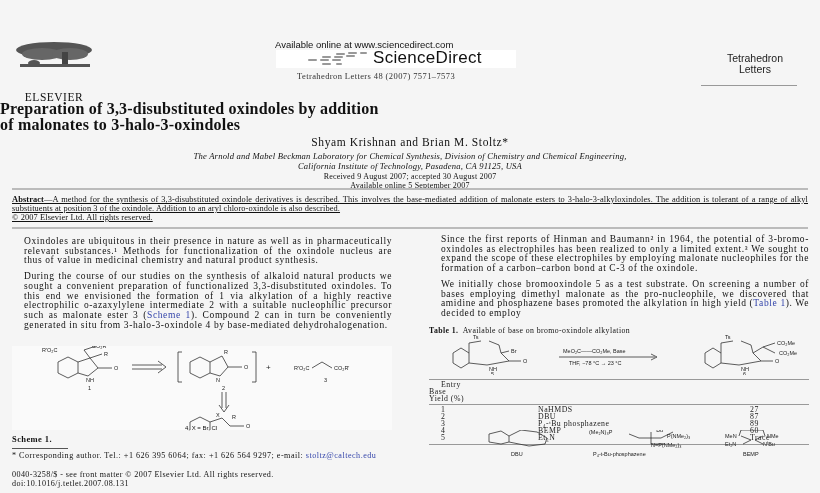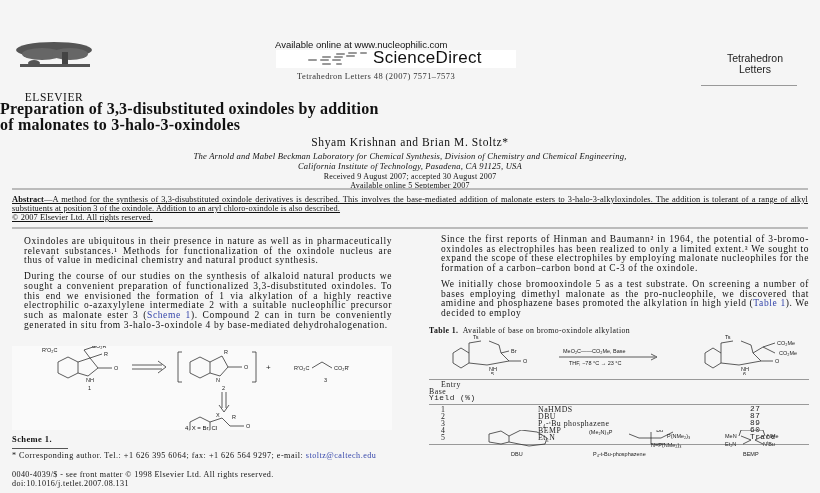--- a/index.html
+++ b/index.html
@@ -45,41 +45,41 @@
   .footnote { left:12px; top:451px; width:384px; font-size:8.1px; line-height:9px; letter-spacing:0.5px; }
   .issn { left:12px; top:470px; width:384px; font-size:8.1px; line-height:9px; letter-spacing:0.4px; }
 
   .table-caption { left:429px; top:326px; font-size:7.8px; letter-spacing:0.4px; }
   .table-caption b { font-weight:bold; }
   .reaction { left:429px; top:335px; width:380px; height:40px; }
   .tbl { left:429px; top:379px; width:380px; border-top:1px solid #999; border-bottom:1px solid #999; font-size:7.8px; line-height:7.2px; letter-spacing:0.5px; color:#222; }
   .tbl-row { display:flex; }
   .tbl-c1 { width:109px; padding-left:12px; box-sizing:border-box; }
   .tbl-c2 { width:212px; }
-  .tbl-c3 { flex:1;font-family:Liberation Mono, monospace; }
+  .tbl-c3 { flex:1; }
   .tbl-head { border-bottom:1px solid #999; padding:1px 0 1px 0;flex-direction:column; }
   .tbl-body { padding:1px 0 2px 0; }
   .struct-row { left:429px; top:430px; width:380px; height:32px; }
 </style>
 </head>
 <body>
 
 <div class="abs elsevier-logo">
   <svg class="elsevier-tree" viewBox="0 0 84 28">
     <ellipse cx="42" cy="10" rx="38" ry="8" fill="#555"></ellipse>
     <ellipse cx="30" cy="14" rx="20" ry="6" fill="#666"></ellipse>
     <ellipse cx="58" cy="14" rx="18" ry="6" fill="#666"></ellipse>
     <rect x="50" y="12" width="6" height="14" fill="#444"></rect>
     <rect x="8" y="24" width="70" height="3" fill="#555"></rect>
     <ellipse cx="22" cy="23" rx="6" ry="3" fill="#555"></ellipse>
   </svg>
   <div class="elsevier-word">ELSEVIER</div>
 </div>
 
-<div class="abs sd-avail">Available online at www.nucleophilic.com</div>
+<div class="abs sd-avail">Available online at www.sciencedirect.com</div>
 <div class="abs sd-logo">
   <svg class="sd-dots" viewBox="0 0 75 14">
     <g fill="#999">
       <rect x="42" y="1" width="9" height="2" rx="1"></rect>
         <rect x="54" y="0" width="9" height="2" rx="1"></rect>
         <rect x="66" y="0" width="7" height="2" rx="1"></rect>
       <rect x="28" y="4" width="9" height="2" rx="1"></rect>
         <rect x="40" y="4" width="9" height="2" rx="1"></rect>
         <rect x="52" y="3" width="9" height="2" rx="1"></rect>
       <rect x="14" y="7" width="9" height="2" rx="1"></rect>
@@ -184,21 +184,21 @@
     <text class="chem" x="220" y="73">R</text>
     <text class="chem" x="234" y="82">O</text>
   </svg>
 </div>
 <div class="abs chem" style="left:185px; top:425px; font-size:6px;">4, X = Br, Cl</div>
 <div class="abs scheme-label">Scheme 1.</div>
 
 <div class="abs fn-rule"></div>
 <div class="abs footnote"><span>* Corresponding author. Tel.: +1 626 395 6064; fax: +1 626 564 9297; e-mail:</span> <span class="link">stoltz@caltech.edu</span></div>
 <div class="abs issn">
-  <div>0040-4039/$ - see front matter © 1998 Elsevier Ltd. All rights reserved.</div>
+  <div>0040-3258/$ - see front matter © 2007 Elsevier Ltd. All rights reserved.</div>
   <div>doi:10.1016/j.tetlet.2007.08.131</div>
 </div>
 
 <div class="abs col right-col">
   <p>Since the first reports of Hinman and Baumann² in 1964, the potential of 3-bromo-oxindoles as electrophiles has been realized to only a limited extent.³ We sought to expand the scope of these electrophiles by employing malonate nucleophiles for the formation of a carbon–carbon bond at C-3 of the oxindole.</p>
   <p><span>We initially chose bromooxindole 5 as a test substrate. On screening a number of bases employing dimethyl malonate as the pro-nucleophile, we discovered that amidine and phosphazene bases promoted the alkylation in high yield (</span><span class="link">Table 1</span><span>). We decided to employ</span></p>
 </div>
 
 <div class="abs table-caption"><b>Table 1.</b>&nbsp; <span>Available of base on bromo-oxindole alkylation</span></div>
 

